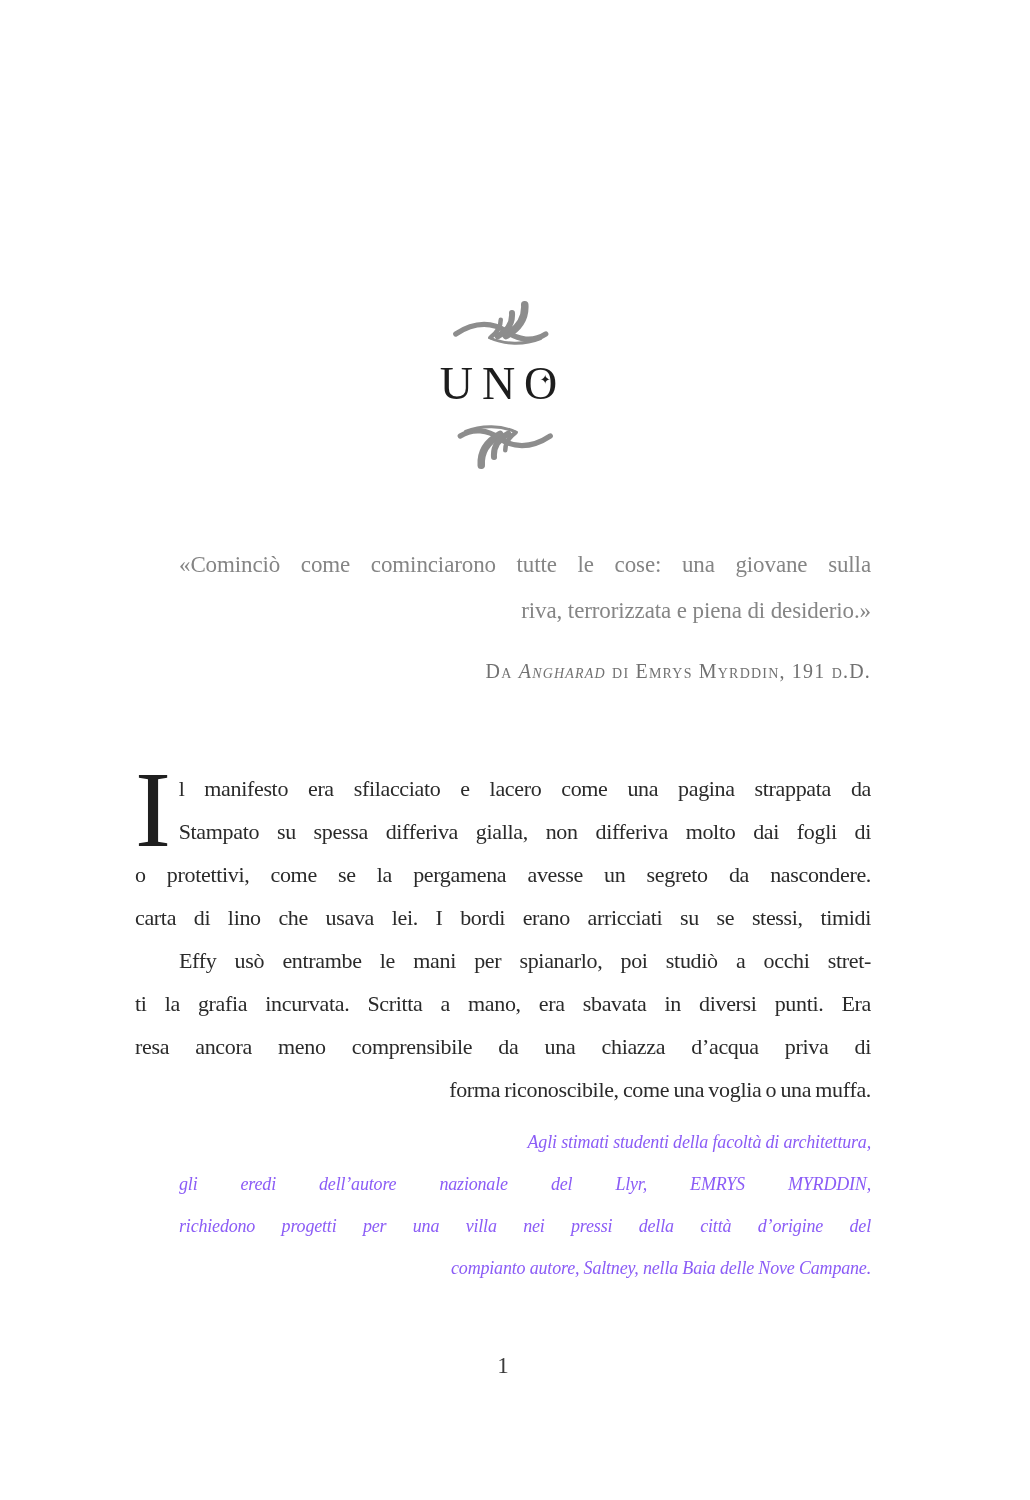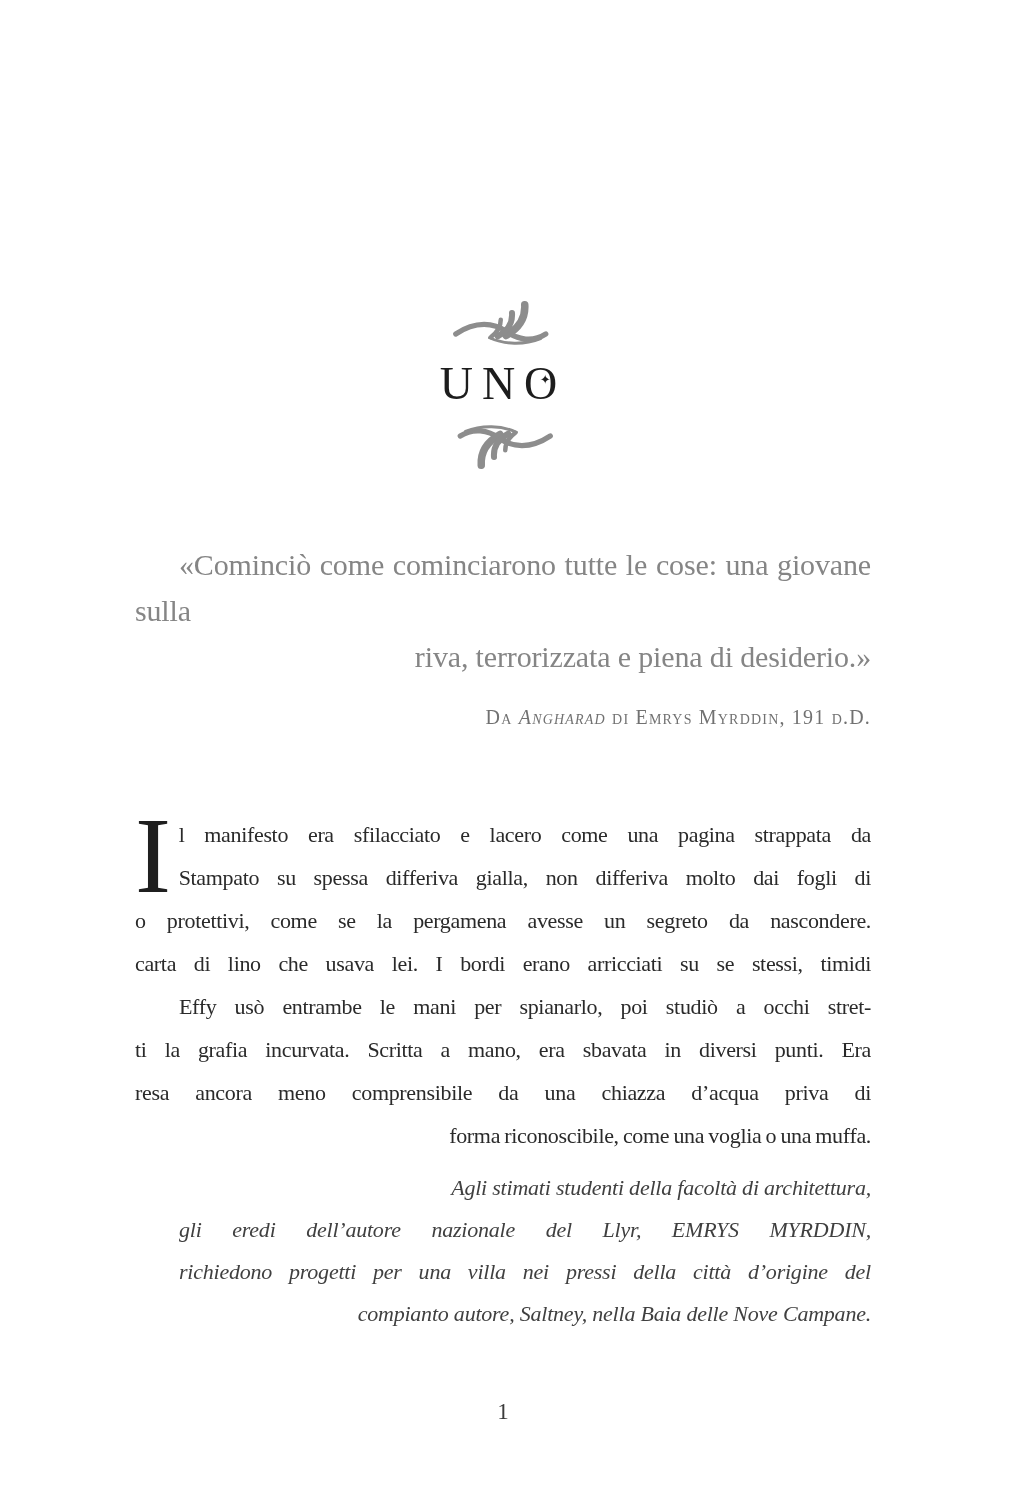--- a/index.html
+++ b/index.html
@@ -42,21 +42,21 @@
     color: #1d1d1d;
   }
   
   .line { text-align: right; }
   .line.fill { text-align: justify; text-align-last: justify; }
   .line.indent { text-indent: 44px; }
   
   .epigraph { margin-top: 70px; }
   .epigraph .line {
     color: #858585;
-    font-size: 30px;
+    font-size: 23px;
     line-height: 46px;
     letter-spacing: -0.005em;
   }
   .attribution {
     margin: 26px 0 0 0;
     text-align: right;
     font-variant: small-caps;
     font-size: 20px;
     letter-spacing: 0.06em;
     color: #717171;
@@ -77,23 +77,23 @@
     font-size: 108px;
     line-height: 86px;
     height: 86px;
     margin: 0 8px 0 0;
     color: #1f1f1f;
   }
   
   .notice {
     margin: 10px 0 0 44px;
     font-style: italic;
-    font-size: 22px;
+    font-size: 18px;
     line-height: 42px;
-    color: #404040;
+    color: #8b5cf6;
     letter-spacing: -0.01em;
   }
   
   .page-number {
     margin-top: 64px;
     text-align: center;
     font-size: 23px;
     color: #3c3c3c;
   }
 </style>

